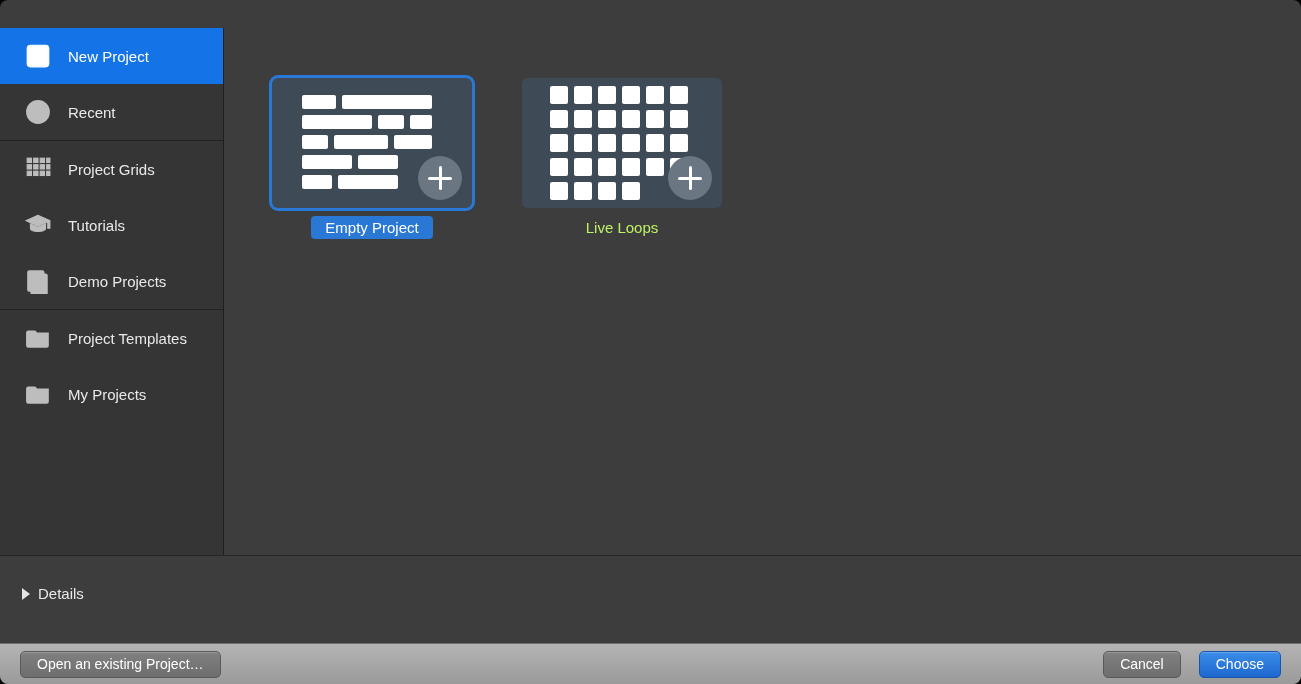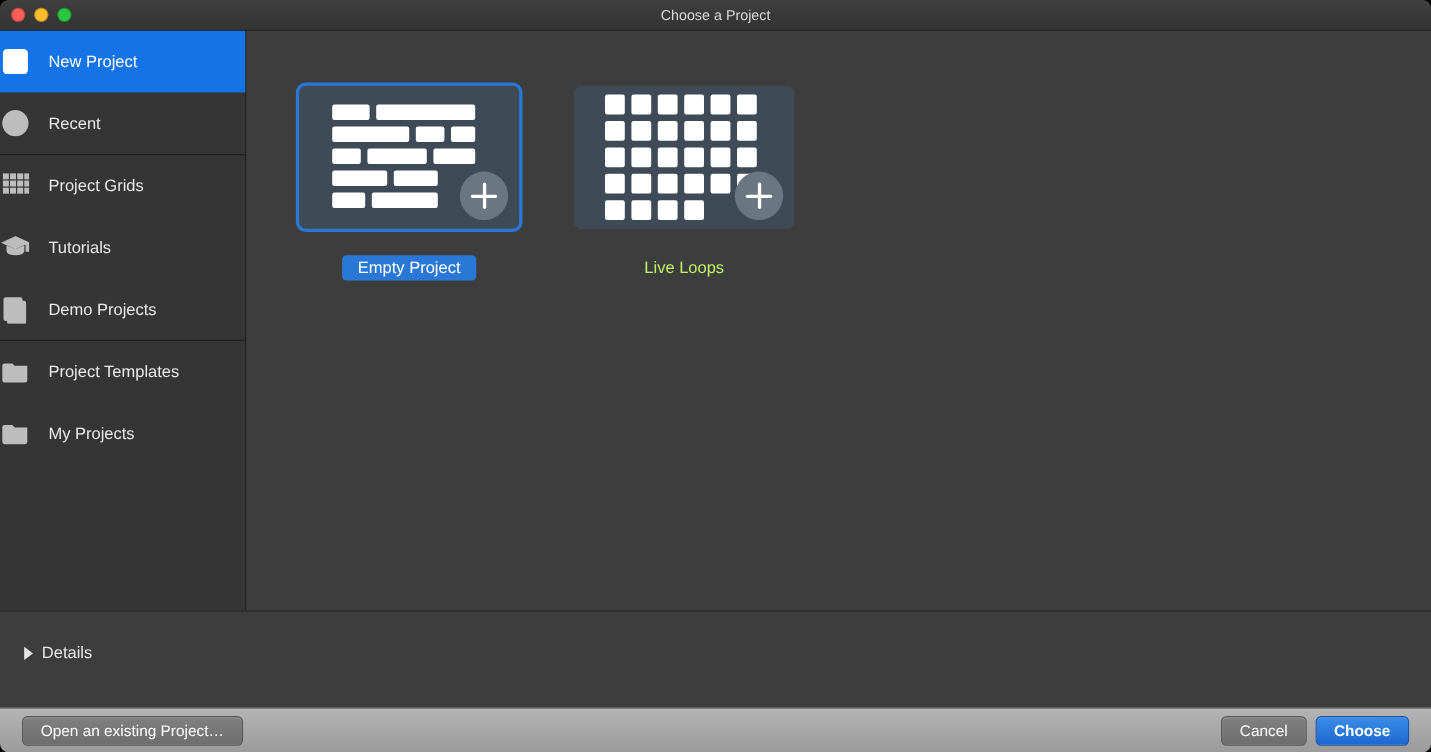--- a/index.html
+++ b/index.html
@@ -11,32 +11,32 @@
   .traffic { position:absolute; left:10px; top:7px; display:flex; gap:8px; }
   .traffic span { width:13px; height:13px; border-radius:50%; display:inline-block; box-shadow: inset 0 0 0 1px rgba(0,0,0,.25); }
   .tl-close   { background:#ff5f57; }
   .tl-min     { background:#febc2e; }
   .tl-zoom    { background:#28c840; }
   .title { flex:1; text-align:center; color:#d8d8d8; font-size:13px; font-weight:500; }
 
   
   .body-area { position:absolute; top:28px; left:0; right:0; bottom:129px; display:flex; }
   .sidebar { width:224px; background:#353535; border-right:1px solid #1e1e1e; }
-  .sb-item { display:flex; align-items:center; height:56px; padding:0 0; gap:16px; color:#e9e9e9; font-size:15px; cursor:default; }
+  .sb-item { display:flex; align-items:center; height:56px; padding:0 24px; gap:16px; color:#e9e9e9; font-size:15px; cursor:default; }
   .sb-item.selected { background:#1473e6; color:#fff; }
   .sb-sep { height:1px; background:#222; }
   .sb-icon { width:28px; height:28px; display:flex; align-items:center; justify-content:center; flex:0 0 28px; }
   .sb-icon svg { width:26px; height:26px; }
   .sb-icon svg * { stroke:#bdbdbd; fill:#bdbdbd; }
   .sb-item.selected .sb-icon svg * { stroke:#fff; fill:#fff; }
 
   
   .gallery { flex:1; background:#3d3d3d; position:relative; }
   .tiles { display:flex; gap:50px; padding:50px 48px; }
-  .tile { width:200px; display:flex; flex-direction:column; align-items:center; gap:24px; cursor:default; }
+  .tile { width:200px; display:flex; flex-direction:column; align-items:center; gap:8px; cursor:default; }
   .thumb { width:200px; height:130px; background:#3e4a56; border-radius:6px; position:relative; display:flex; align-items:center; justify-content:center; }
   .tile.selected .thumb { box-shadow:0 0 0 3px #2a78d6; }
   .tile-label { font-size:15px; color:#bef264; padding:3px 14px; border-radius:4px; }
   .tile.selected .tile-label { background:#2a78d6; color:#fff; }
 
   .plus-badge { position:absolute; right:10px; bottom:8px; width:44px; height:44px; border-radius:50%; background:#6a7682; display:flex; align-items:center; justify-content:center; }
   .plus-badge::before, .plus-badge::after { content:""; position:absolute; background:#fff; }
   .plus-badge::before { width:24px; height:3px; border-radius:2px; }
   .plus-badge::after  { width:3px; height:24px; border-radius:2px; }
 
@@ -54,35 +54,27 @@
   
   .details-row { position:absolute; left:0; right:0; bottom:53px; height:76px; background:#3d3d3d; display:flex; align-items:center; padding:0 22px; gap:8px; border-top:1px solid #262626; }
   .disclosure { width:0; height:0; border-top:6px solid transparent; border-bottom:6px solid transparent; border-left:8px solid #e6e6e6; }
   .details-label { color:#e8e8e8; font-size:15px; }
 
   
   .action-bar { position:absolute; left:0; right:0; bottom:0; height:41px; background:linear-gradient(#b4b4b4,#9a9a9a); display:flex; align-items:center; padding:0 20px; border-top:1px solid #6f6f6f; }
   .btn { height:27px; padding:0 16px; border-radius:5px; background:linear-gradient(#808080,#6e6e6e); color:#fff; font-size:14px; border:1px solid #5a5a5a; display:flex; align-items:center; box-shadow:0 1px 0 rgba(255,255,255,.2) inset; cursor:default; }
   .btn.primary { background:linear-gradient(#3a8de8,#1e67cf); border-color:#1a55aa; }
   .spacer { flex:1; }
-  .action-bar .btn + .btn { margin-left:8px;font-weight:bold; }
+  .action-bar .btn + .btn { margin-left:18px; }
 </style>
 </head>
 <body>
 
 <div class="window">
 
-  <div class="titlebar">
-    <div class="traffic">
-      <span class="tl-close"></span>
-      <span class="tl-min"></span>
-      <span class="tl-zoom"></span>
-    </div>
-    <div class="title">Choose a Project</div>
-  </div>
 
   <div class="body-area">
 
     <div class="sidebar">
       <div class="sb-item selected">
         <span class="sb-icon">
           <svg viewBox="0 0 24 24">
               <rect x="2" y="2" width="20" height="20" rx="3" fill="#fff"></rect>
               <circle cx="12" cy="13" r="6" fill="#1473e6"></circle>
               <circle cx="12" cy="13" r="1.6" fill="#fff"></circle>

